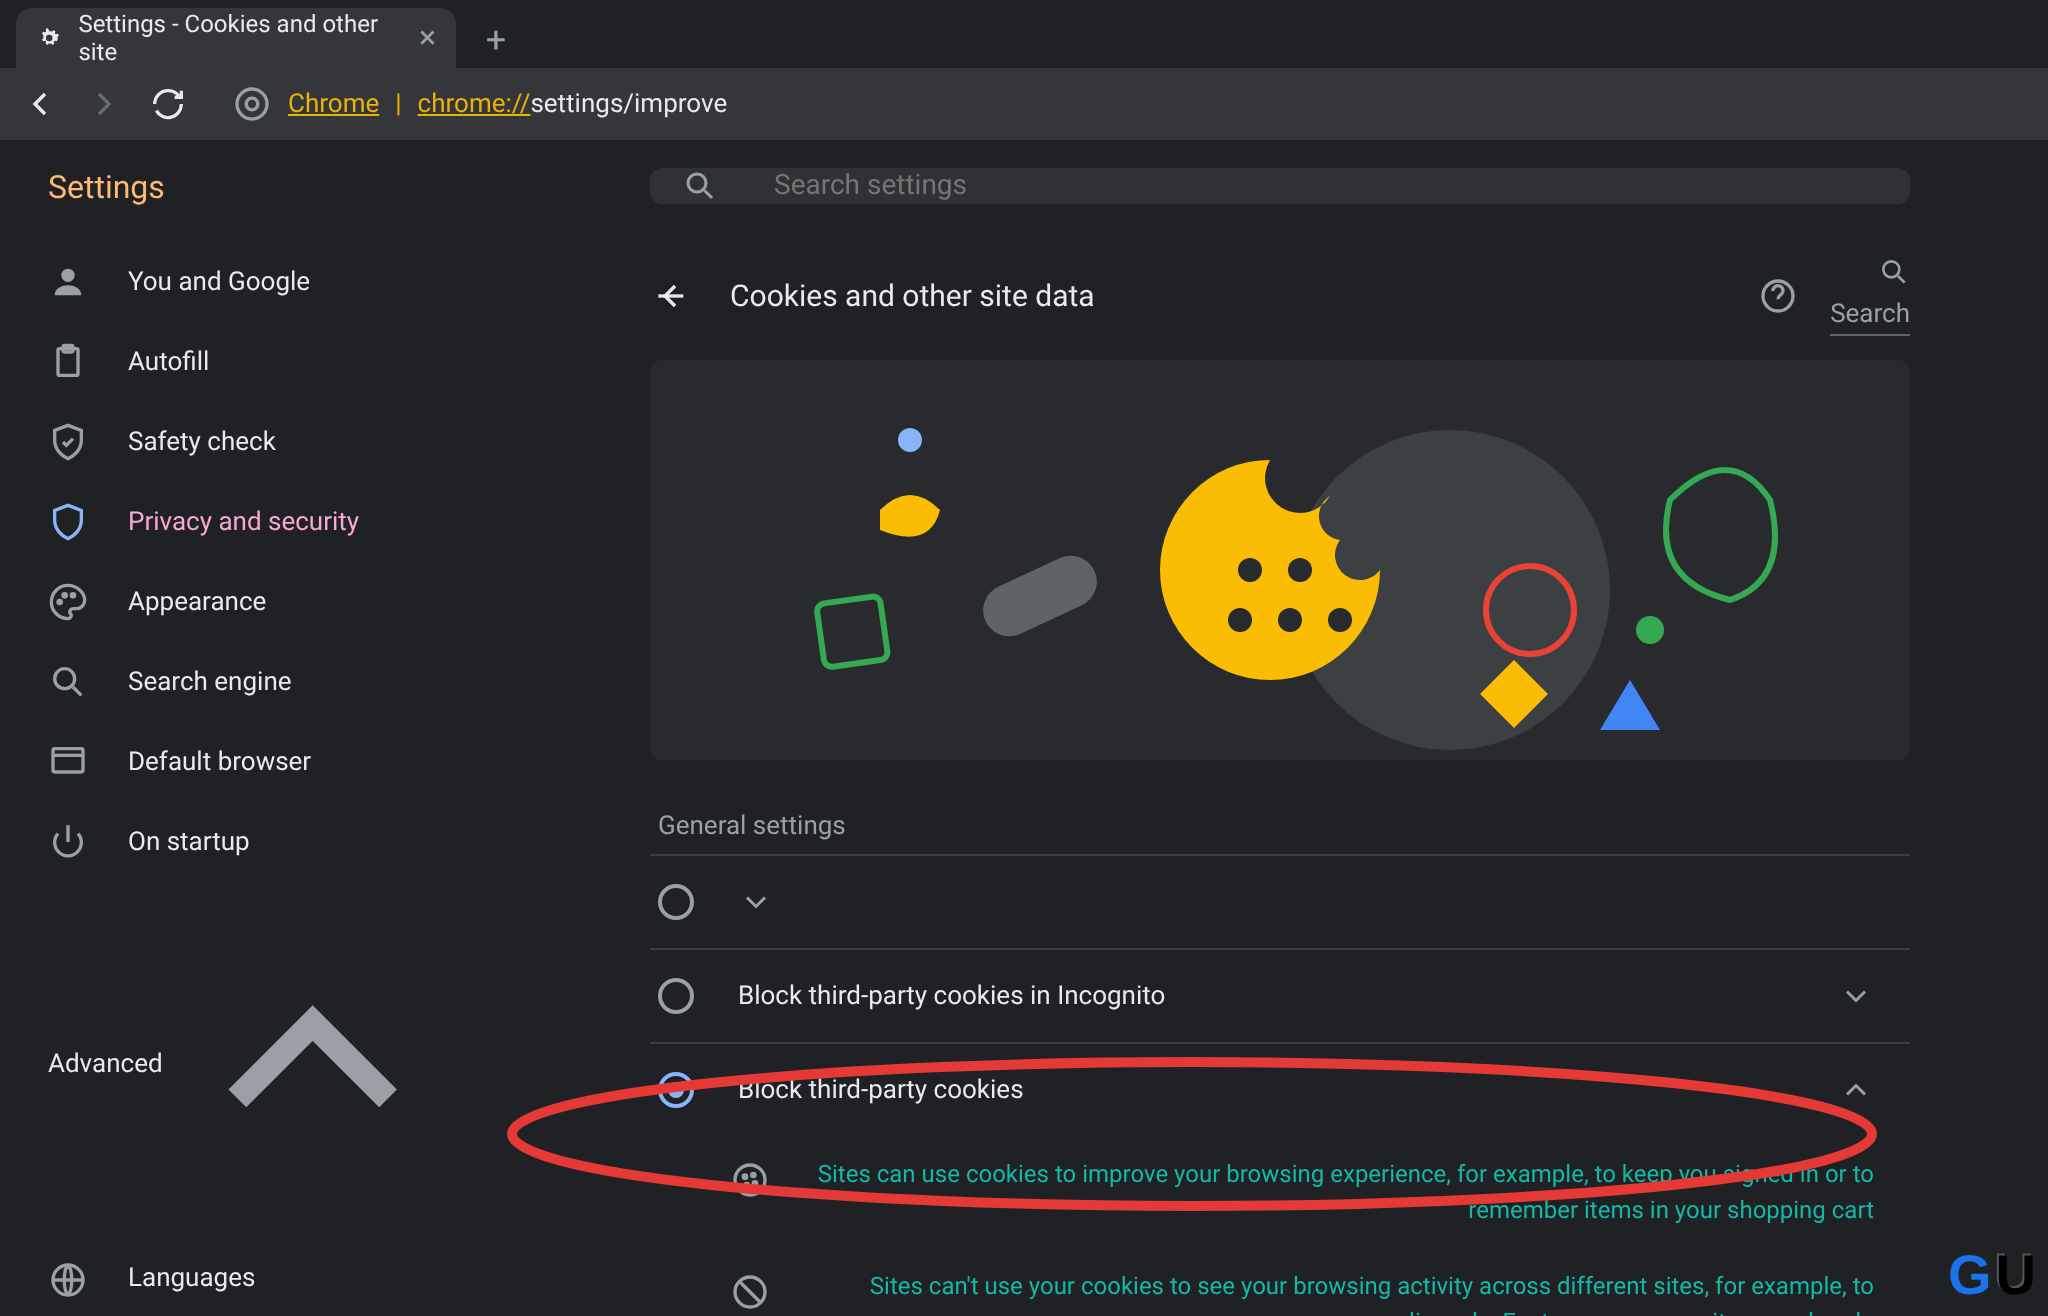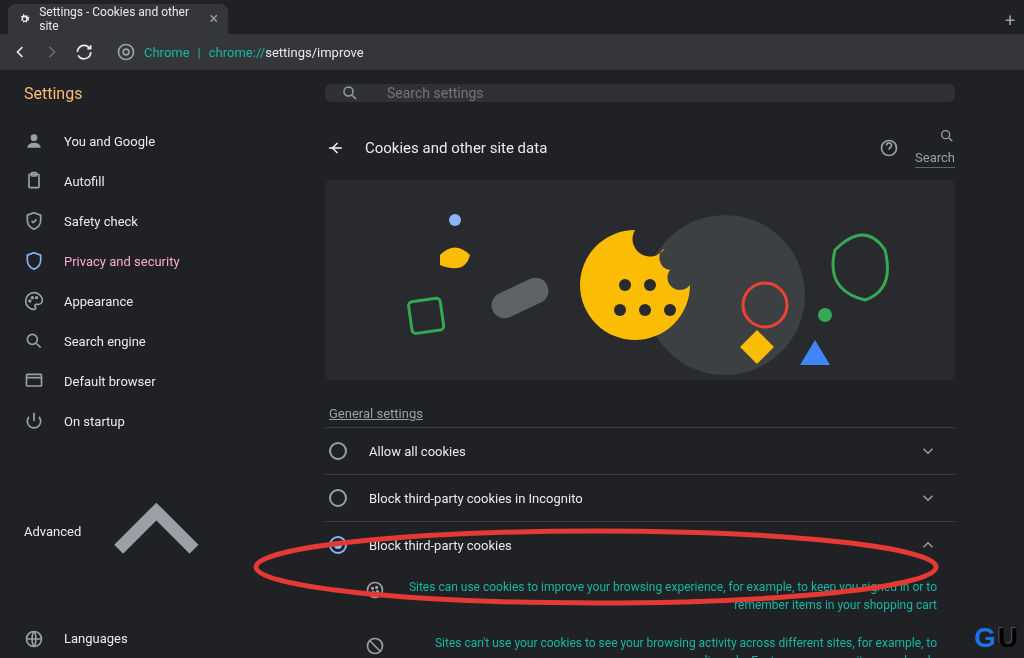--- a/index.html
+++ b/index.html
@@ -1,28 +1,28 @@
 <!DOCTYPE html>
 <html><head>
 <meta charset="utf-8">
 <style>
   * { margin: 0; padding: 0; box-sizing: border-box; font-family: 'Segoe UI', Roboto, Arial, sans-serif; }
   body { background: #202124; color: #e8eaed; width: 1024px; height: 658px; overflow: hidden; position: relative; }
 
   
-  .tab-strip { height: 34px; background: #202124; display: flex; align-items: flex-end; padding-left: 8px; justify-content: space-between; }
+  .tab-strip { height: 34px; background: #202124; display: flex; align-items: flex-end; padding-left: 8px; }
   .tab { background: #35363a; height: 30px; width: 220px; border-radius: 8px 8px 0 0; display: flex; align-items: center; padding: 0 10px; gap: 8px; font-size: 12px; color: #e8eaed; }
   .tab .gear { width: 14px; height: 14px; display: inline-flex; align-items: center; justify-content: center; }
   .tab .close { margin-left: auto; color: #9aa0a6; font-size: 16px; line-height: 1; }
   .new-tab { width: 28px; height: 28px; display: flex; align-items: center; justify-content: center; color: #9aa0a6; font-size: 18px; margin-left: 6px; }
 
   .toolbar { height: 36px; background: #35363a; display: flex; align-items: center; padding: 0 10px; gap: 12px; }
   .nav-icon { width: 20px; height: 20px; display: inline-flex; align-items: center; justify-content: center; color: #9aa0a6; }
   .omnibox { flex: 0 0 auto; display: flex; align-items: center; gap: 8px; color: #9aa0a6; font-size: 13px; margin-left: 10px; }
-  .omnibox .dim { color: #14b8a6; }
+  .omnibox .dim { color: #eab308; text-decoration: underline; }
   .omnibox .bright { color: #e8eaed; }
 
   
   .page { display: flex; height: 588px; }
   .left { width: 256px; background: #202124; padding: 14px 0 0 0; }
   .settings-title { font-size: 16px; padding: 0 24px 18px; color: #fdba74; }
   .nav-item { display: flex; align-items: center; gap: 20px; padding: 10px 24px; font-size: 13px; color: #e8eaed; cursor: pointer; position: relative; }
   .nav-item.active { color: #f9a8d4; }
   .nav-item .icon { width: 20px; height: 20px; display: inline-flex; align-items: center; justify-content: center; color: #9aa0a6; }
   .nav-item.active .icon { color: #8ab4f8; }
@@ -34,21 +34,21 @@
 
   .content-card { width: 630px; margin-top: 22px; }
   .content-header { display: flex; align-items: center; gap: 20px; padding: 4px 0 12px; }
   .content-header .title { font-size: 15px; color: #e8eaed; flex: 1; }
   .content-header .right { display: flex; align-items: center; gap: 16px; color: #9aa0a6; }
   .mini-search { display: flex; align-items: flex-end; gap: 6px; font-size: 13px; border-bottom: 1px solid #5f6368; padding-bottom: 2px; flex-direction: column; }
 
   .hero { height: 200px; background: #292a2d; border-radius: 6px; position: relative; overflow: hidden; }
   .hero svg { position: absolute; inset: 0; }
 
-  .section-label { font-size: 13px; color: #9aa0a6; margin: 26px 0 6px; padding-left: 4px; text-decoration: underline; }
+  .section-label { font-size: 13px; color: #9aa0a6; margin: 26px 0 6px; padding-left: 4px; }
 
   .option-row { display: flex; align-items: center; padding: 14px 18px 14px 4px; border-top: 1px solid #3c4043; gap: 22px; position: relative; }
   .option-row:first-of-type { border-top: none; }
   .radio { width: 18px; height: 18px; border: 2px solid #9aa0a6; border-radius: 50%; display: inline-flex; align-items: center; justify-content: center; flex-shrink: 0; }
   .radio.selected { border-color: #8ab4f8; }
   .radio.selected::after { content: ''; width: 8px; height: 8px; background: #8ab4f8; border-radius: 50%; }
   .option-label { font-size: 13px; color: #e8eaed; flex: 1; }
   .chevron { color: #9aa0a6; }
 
   .detail-row { display: flex; padding: 10px 18px 10px 40px; font-size: 12px; color: #14b8a6; line-height: 1.5; text-align: right; }
@@ -253,21 +253,20 @@
           <rect x="420" y="155" width="24" height="24" fill="#fbbc04" transform="rotate(45 432 167)"></rect>
           <polygon points="475,185 490,160 505,185" fill="#4285f4"></polygon>
           <path d="M510 70 q30 -30 50 0 q10 40 -20 50 q-40 -10 -30 -50z" fill="none" stroke="#34a853" stroke-width="3"></path>
         </svg>
       </div>
 
       <div class="section-label">General settings</div>
 
       <div class="option-row">
         <span class="radio"></span>
-        <span class="option-label">Allow all cookies</span>
         <span class="chevron icon" style="width:18px;height:18px"><svg viewBox="0 0 24 24" fill="none" stroke="#9aa0a6" stroke-width="2">
               <path d="M6 9l6 6 6-6"></path>
             </svg></span>
       </div>
 
       <div class="option-row">
         <span class="radio"></span>
         <span class="option-label">Block third-party cookies in Incognito</span>
         <span class="chevron icon" style="width:18px;height:18px"><svg viewBox="0 0 24 24" fill="none" stroke="#9aa0a6" stroke-width="2">
               <path d="M6 9l6 6 6-6"></path>

